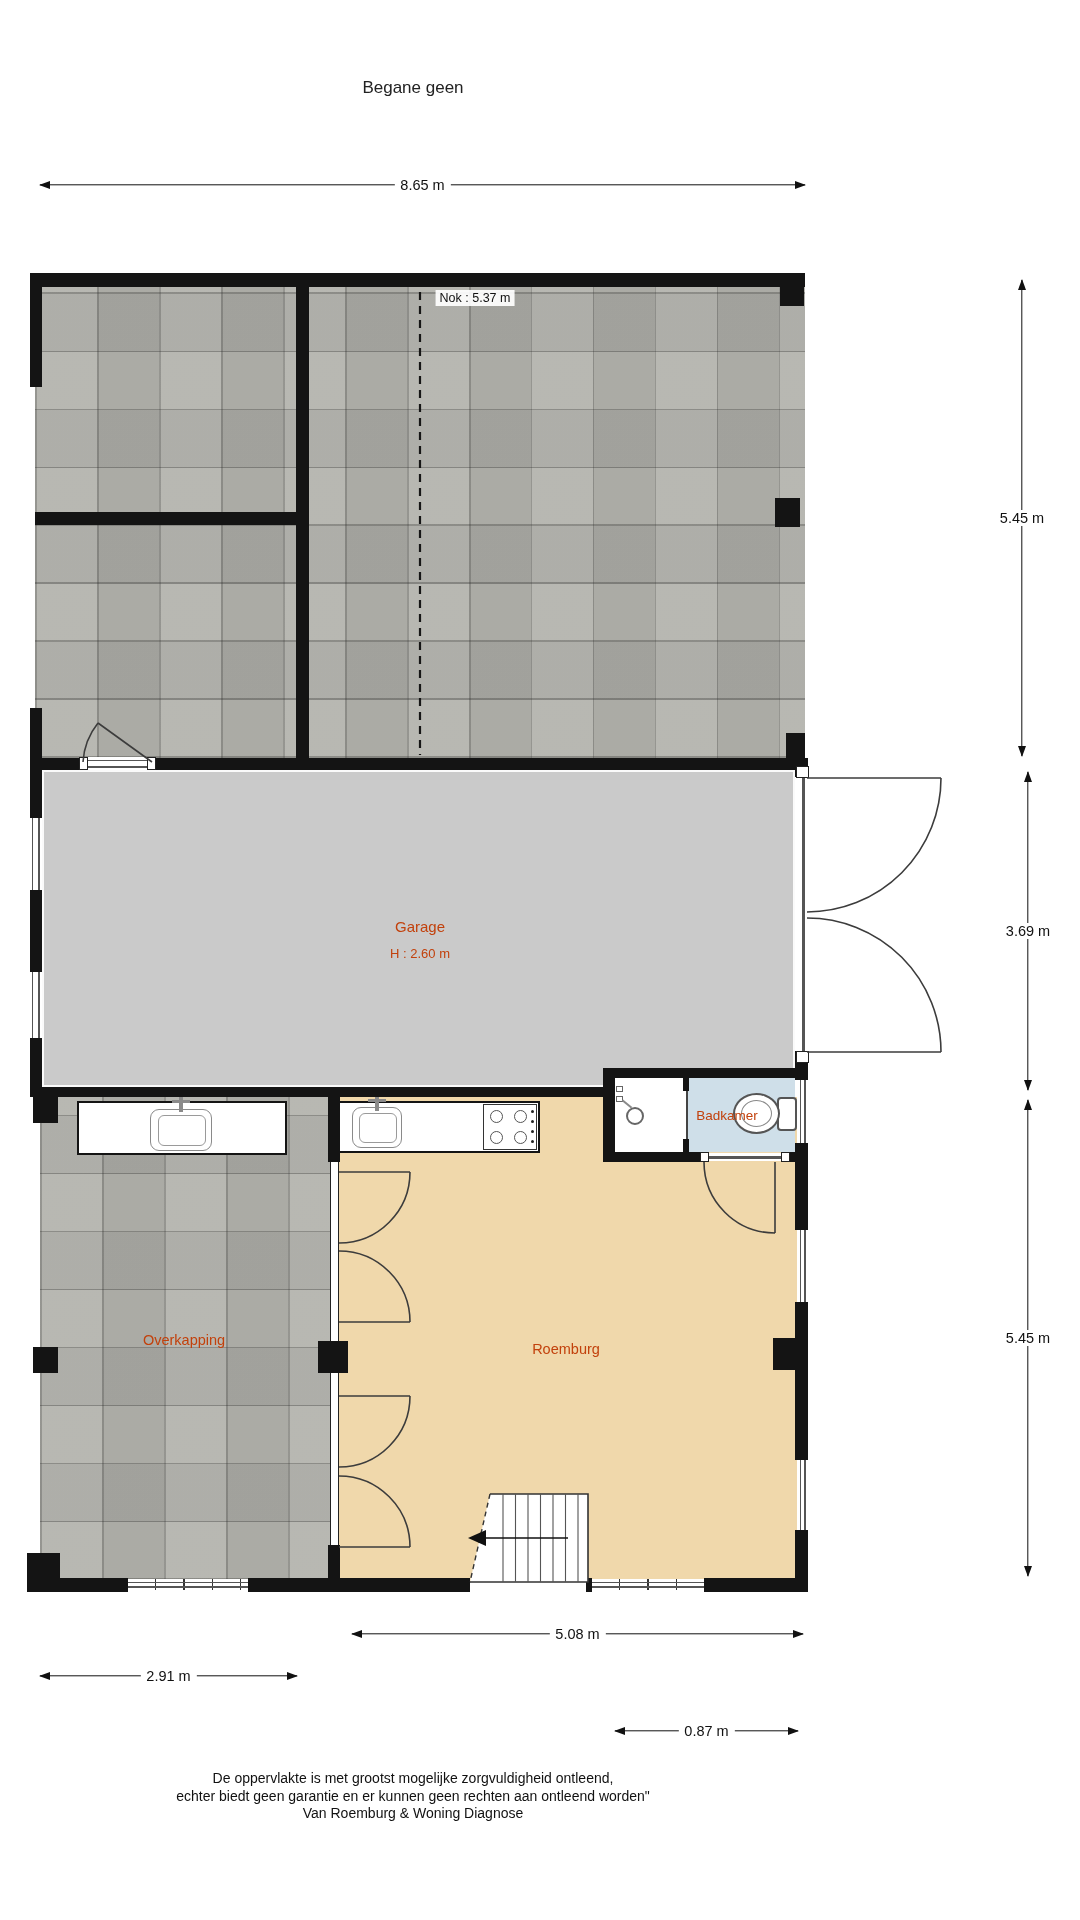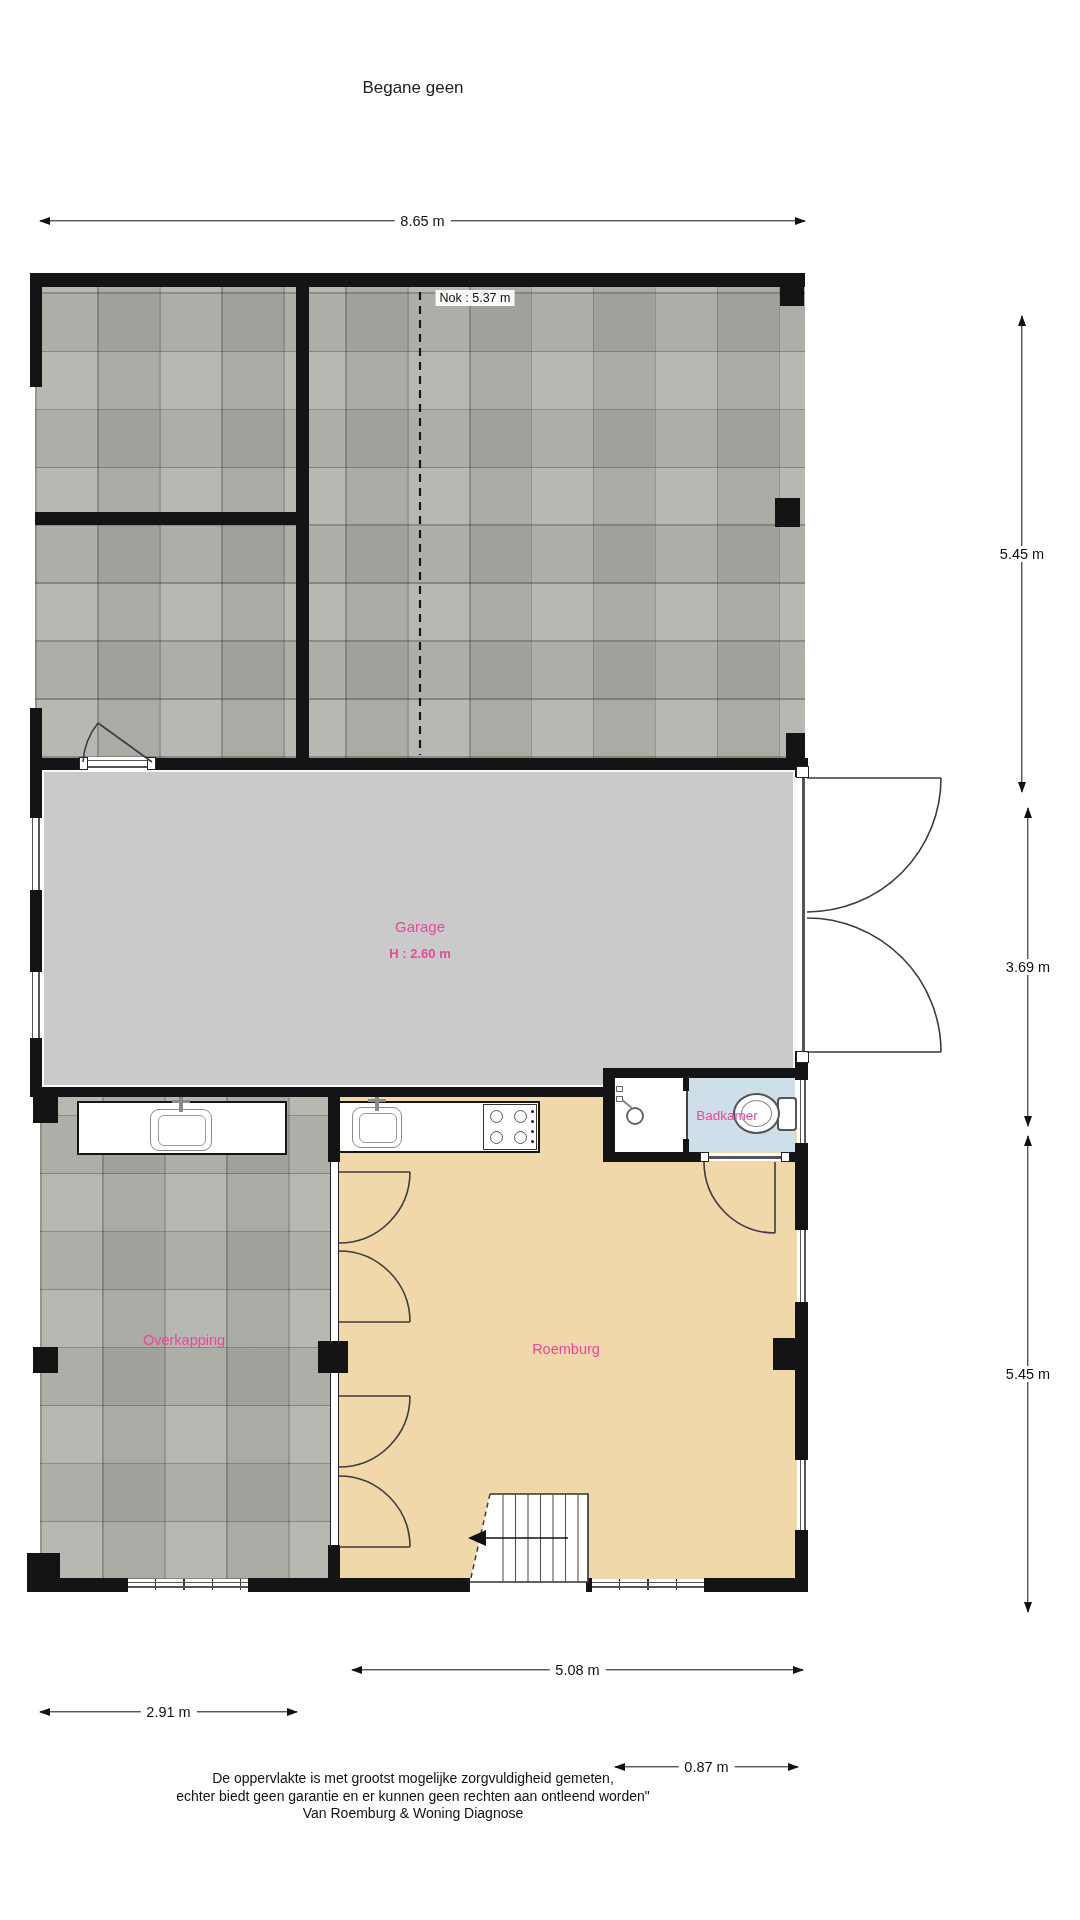--- a/index.html
+++ b/index.html
@@ -36,28 +36,28 @@
   .burner{position:absolute;width:13px;height:13px;border:1.6px solid #555;border-radius:50%;box-sizing:border-box;}
   .knob{position:absolute;width:3px;height:3px;background:#222;border-radius:50%;}
   .toilet-tank{position:absolute;background:#fff;border:2px solid #555;border-radius:4px;box-sizing:border-box;}
   .toilet-bowl{position:absolute;background:#fff;border:2.5px solid #555;border-radius:50%;box-sizing:border-box;}
   .toilet-rim{position:absolute;border:1.4px solid #888;border-radius:50%;}
   .shower-head{position:absolute;background:#fff;border:2px solid #666;border-radius:50%;box-sizing:border-box;}
   .ctrl{position:absolute;background:#fff;border:1.2px solid #666;box-sizing:border-box;}
   .divline{position:absolute;background:#444;}
   .glass{position:absolute;background:#fff;border-left:1.4px solid #222;border-right:1.4px solid #222;box-sizing:border-box;}
   
-  .label{position:absolute;transform:translate(-50%,-50%);font-size:14.5px;color:#ec4899;white-space:nowrap;}
+  .label{position:absolute;transform:translate(-50%,-50%);font-size:14.5px;color:#c2410c;white-space:nowrap;}
   .title{position:absolute;transform:translate(-50%,-50%);font-size:17px;color:#222;white-space:nowrap;}
   .nok{position:absolute;transform:translate(-50%,-50%);font-size:12.5px;background:rgba(255,255,255,.92);
        padding:1px 4px;white-space:nowrap;}
   .roomlab{font-size:15px;}
-  .sublab{font-size:13px;font-weight:bold;}
-  
-  .dim{position:absolute;margin-top:36px;}
+  .sublab{font-size:13px;}
+  
+  .dim{position:absolute;}
   .dimline-h{position:absolute;left:0;right:0;top:50%;height:1.4px;background:#111;transform:translateY(-50%);}
   .dimline-v{position:absolute;top:0;bottom:0;left:50%;width:1.4px;background:#111;transform:translateX(-50%);}
   .dim .lab{position:absolute;left:50%;top:50%;transform:translate(-50%,-50%);background:#fff;
             padding:0 6px;font-size:14.5px;color:#111;white-space:nowrap;}
   .ar{position:absolute;width:0;height:0;border-style:solid;}
   .ar-l{left:-1px;top:50%;transform:translateY(-50%);border-width:4.5px 11px 4.5px 0;border-color:transparent #111 transparent transparent;}
   .ar-r{right:-1px;top:50%;transform:translateY(-50%);border-width:4.5px 0 4.5px 11px;border-color:transparent transparent transparent #111;}
   .ar-u{top:-1px;left:50%;transform:translateX(-50%);border-width:0 4.5px 11px 4.5px;border-color:transparent transparent #111 transparent;}
   .ar-d{bottom:-1px;left:50%;transform:translateX(-50%);border-width:11px 4.5px 0 4.5px;border-color:#111 transparent transparent transparent;}
   .overlay{position:absolute;left:0;top:0;pointer-events:none;}
@@ -238,16 +238,16 @@
   <span class="lab">5.08 m</span>
 </div>
 <div class="dim" style="left:615px;top:1724px;width:183px;height:14px">
   <div class="dimline-h"></div>
     <div class="ar ar-l"></div>
     <div class="ar ar-r"></div>
   <span class="lab">0.87 m</span>
 </div>
 
 <div class="footer" style="top:1770px">
-  <div>De oppervlakte is met grootst mogelijke zorgvuldigheid gemeten,</div>
+  <div>De oppervlakte is met grootst mogelijke zorgvuldigheid ontleend,</div>
   <div>echter biedt geen garantie en er kunnen geen rechten aan ontleend worden"</div>
   <div>Van Roemburg &amp; Woning Diagnose</div>
 </div>
 
 </body></html>

